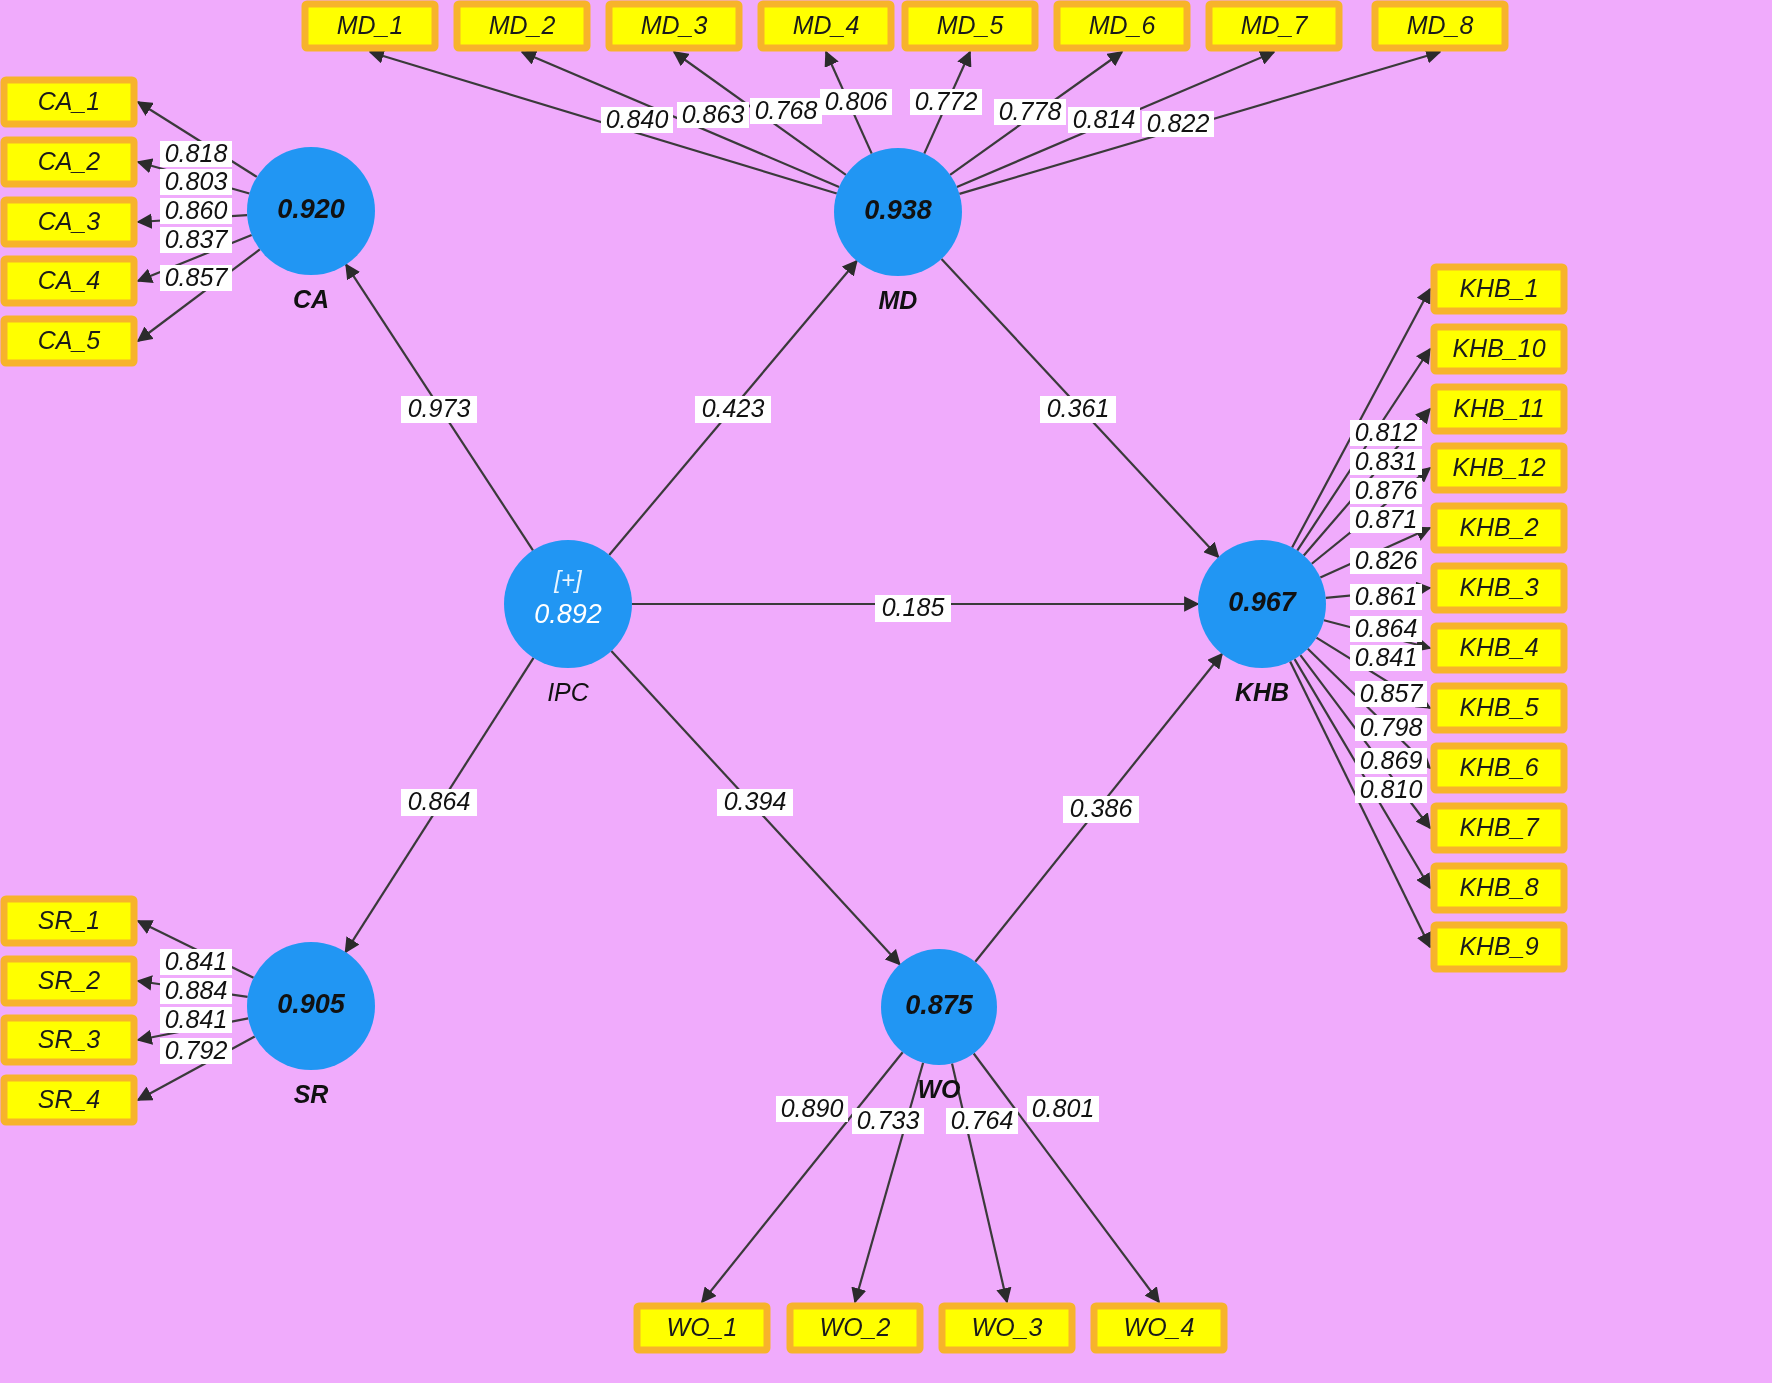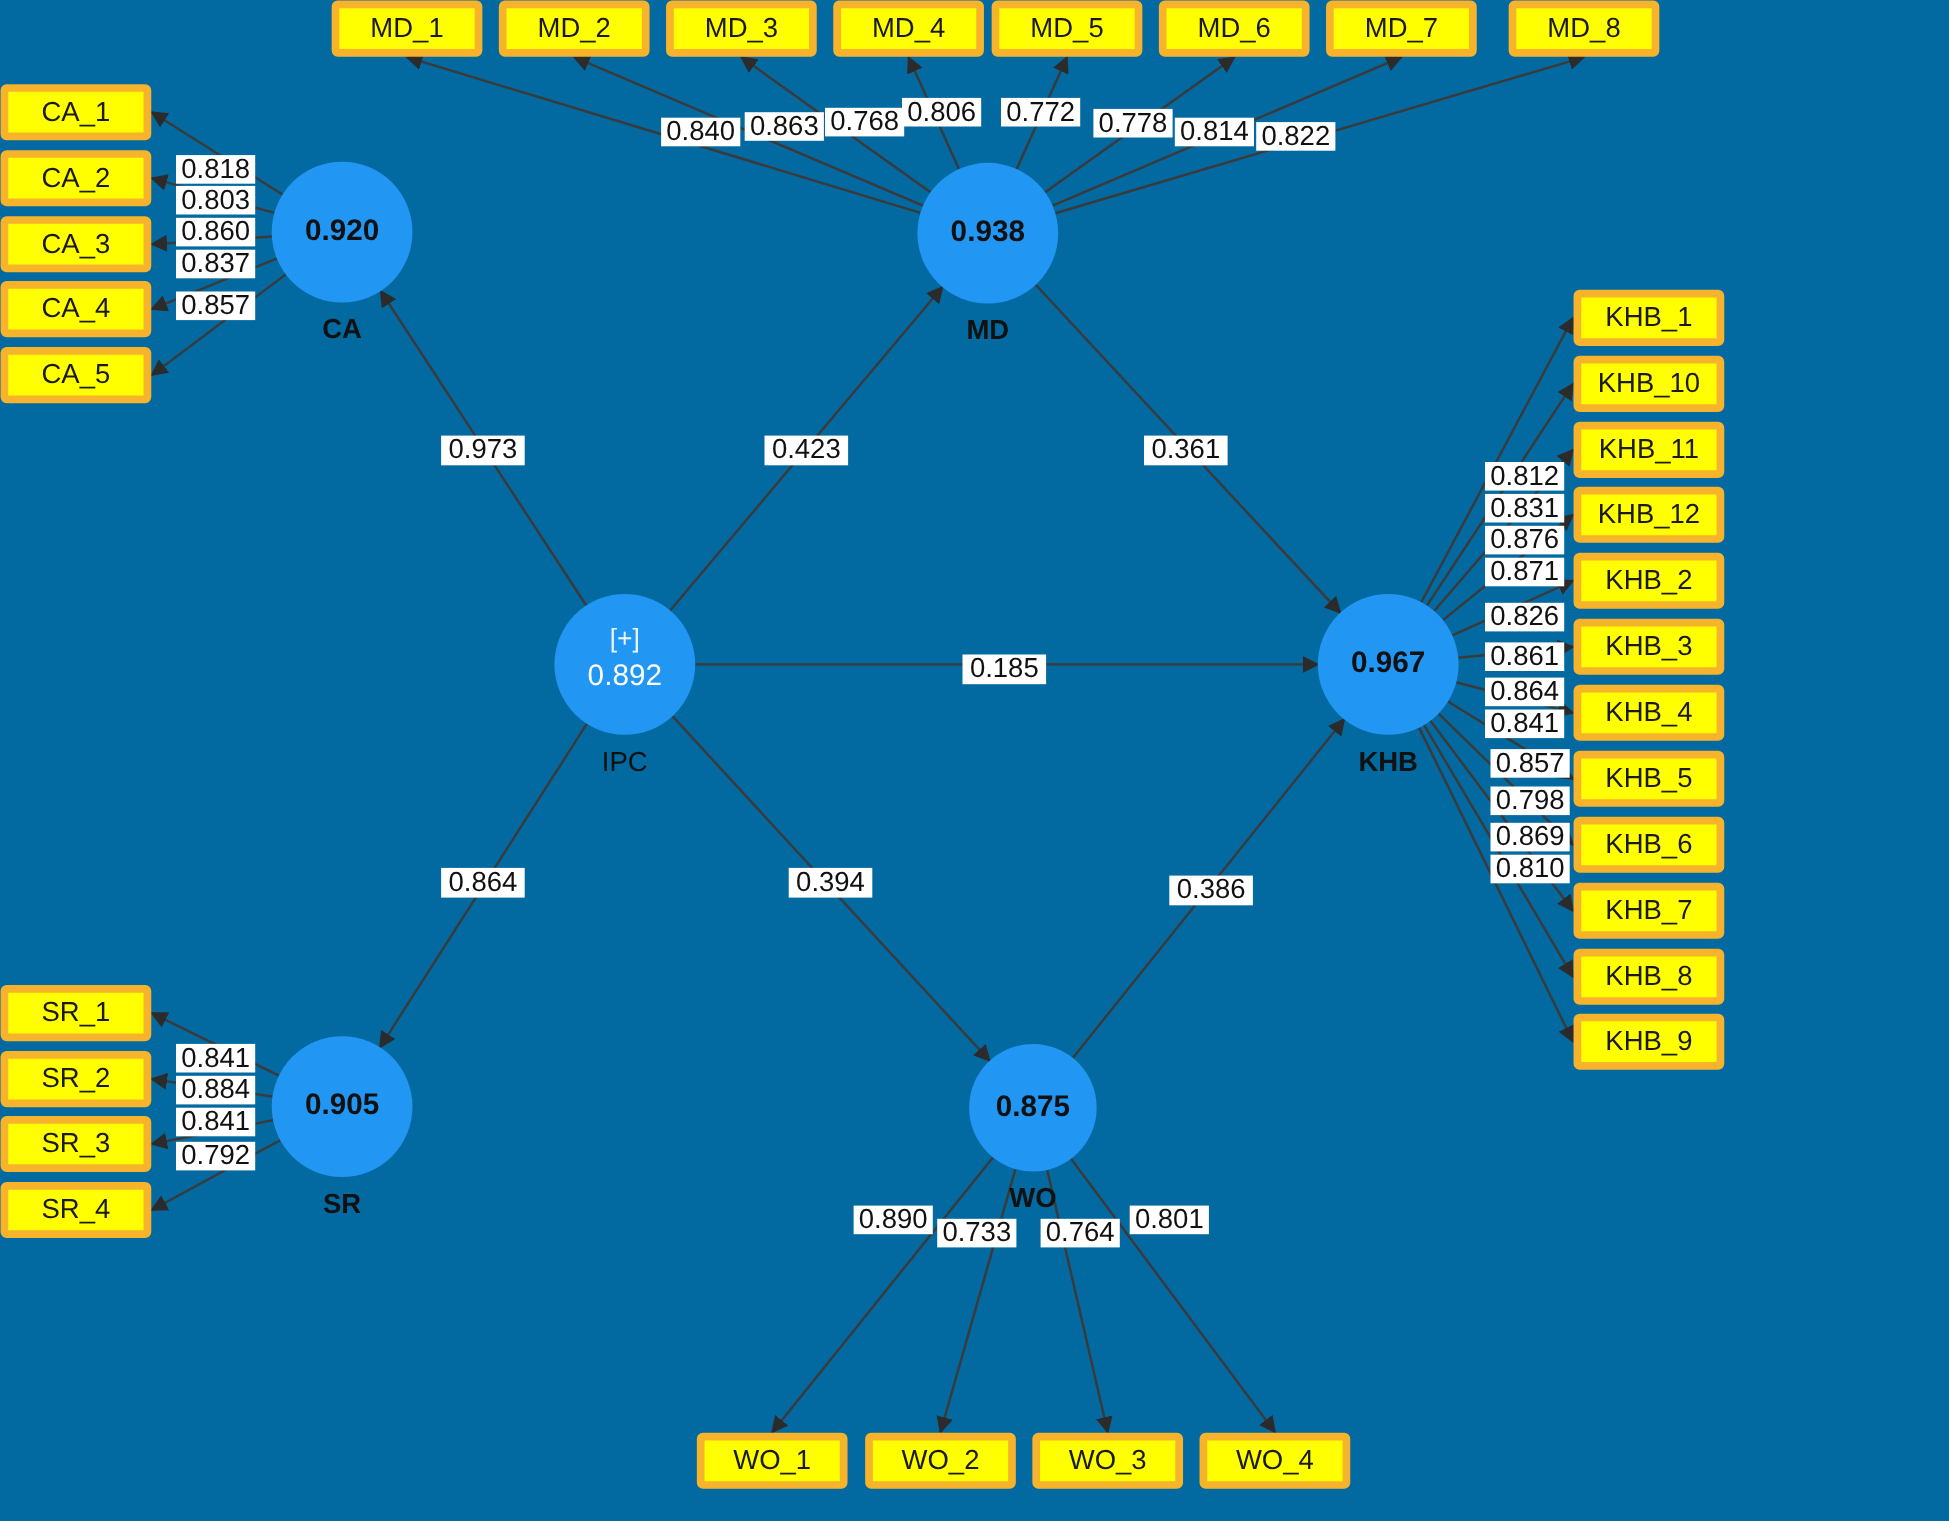--- a/index.html
+++ b/index.html
@@ -1,17 +1,17 @@
 <!DOCTYPE html>
 <html><head>
 <meta charset="utf-8">
 <style>
   html,body{margin:0;padding:0;background:#ffffff;}
   body{width:1772px;height:1383px;font-family:"Liberation Sans",sans-serif;overflow:hidden;}
-  #stage{position:relative;width:1772px;height:1383px;background:#0369a1;}
+  #stage{position:relative;width:1772px;height:1383px;background:#f0abfc;font-style:italic;}
   svg#diagram{position:absolute;top:0;left:0;width:1772px;height:1383px;}
   .ind-box-rect{fill:#ffff00;stroke:#f7b32b;stroke-width:7;}
   .ind-label{font-family:"Liberation Sans",sans-serif;font-size:25px;fill:#1a1a1a;text-anchor:middle;dominant-baseline:middle;}
   .lv-circle{fill:#2196f3;}
   .lv-value{font-family:"Liberation Sans",sans-serif;font-size:27px;font-weight:bold;fill:#111111;text-anchor:middle;dominant-baseline:middle;}
   .lv-value-light{font-family:"Liberation Sans",sans-serif;font-size:27px;fill:#ffffff;text-anchor:middle;dominant-baseline:middle;}
   .lv-plus{font-family:"Liberation Sans",sans-serif;font-size:24px;fill:#eaf6ff;text-anchor:middle;dominant-baseline:middle;}
   .lv-name{font-family:"Liberation Sans",sans-serif;font-size:25px;font-weight:bold;fill:#111111;text-anchor:middle;dominant-baseline:middle;}
   .lv-name-plain{font-family:"Liberation Sans",sans-serif;font-size:25px;fill:#111111;text-anchor:middle;dominant-baseline:middle;}
   .edge{stroke:#3a3a3a;stroke-width:2.2;fill:none;}

